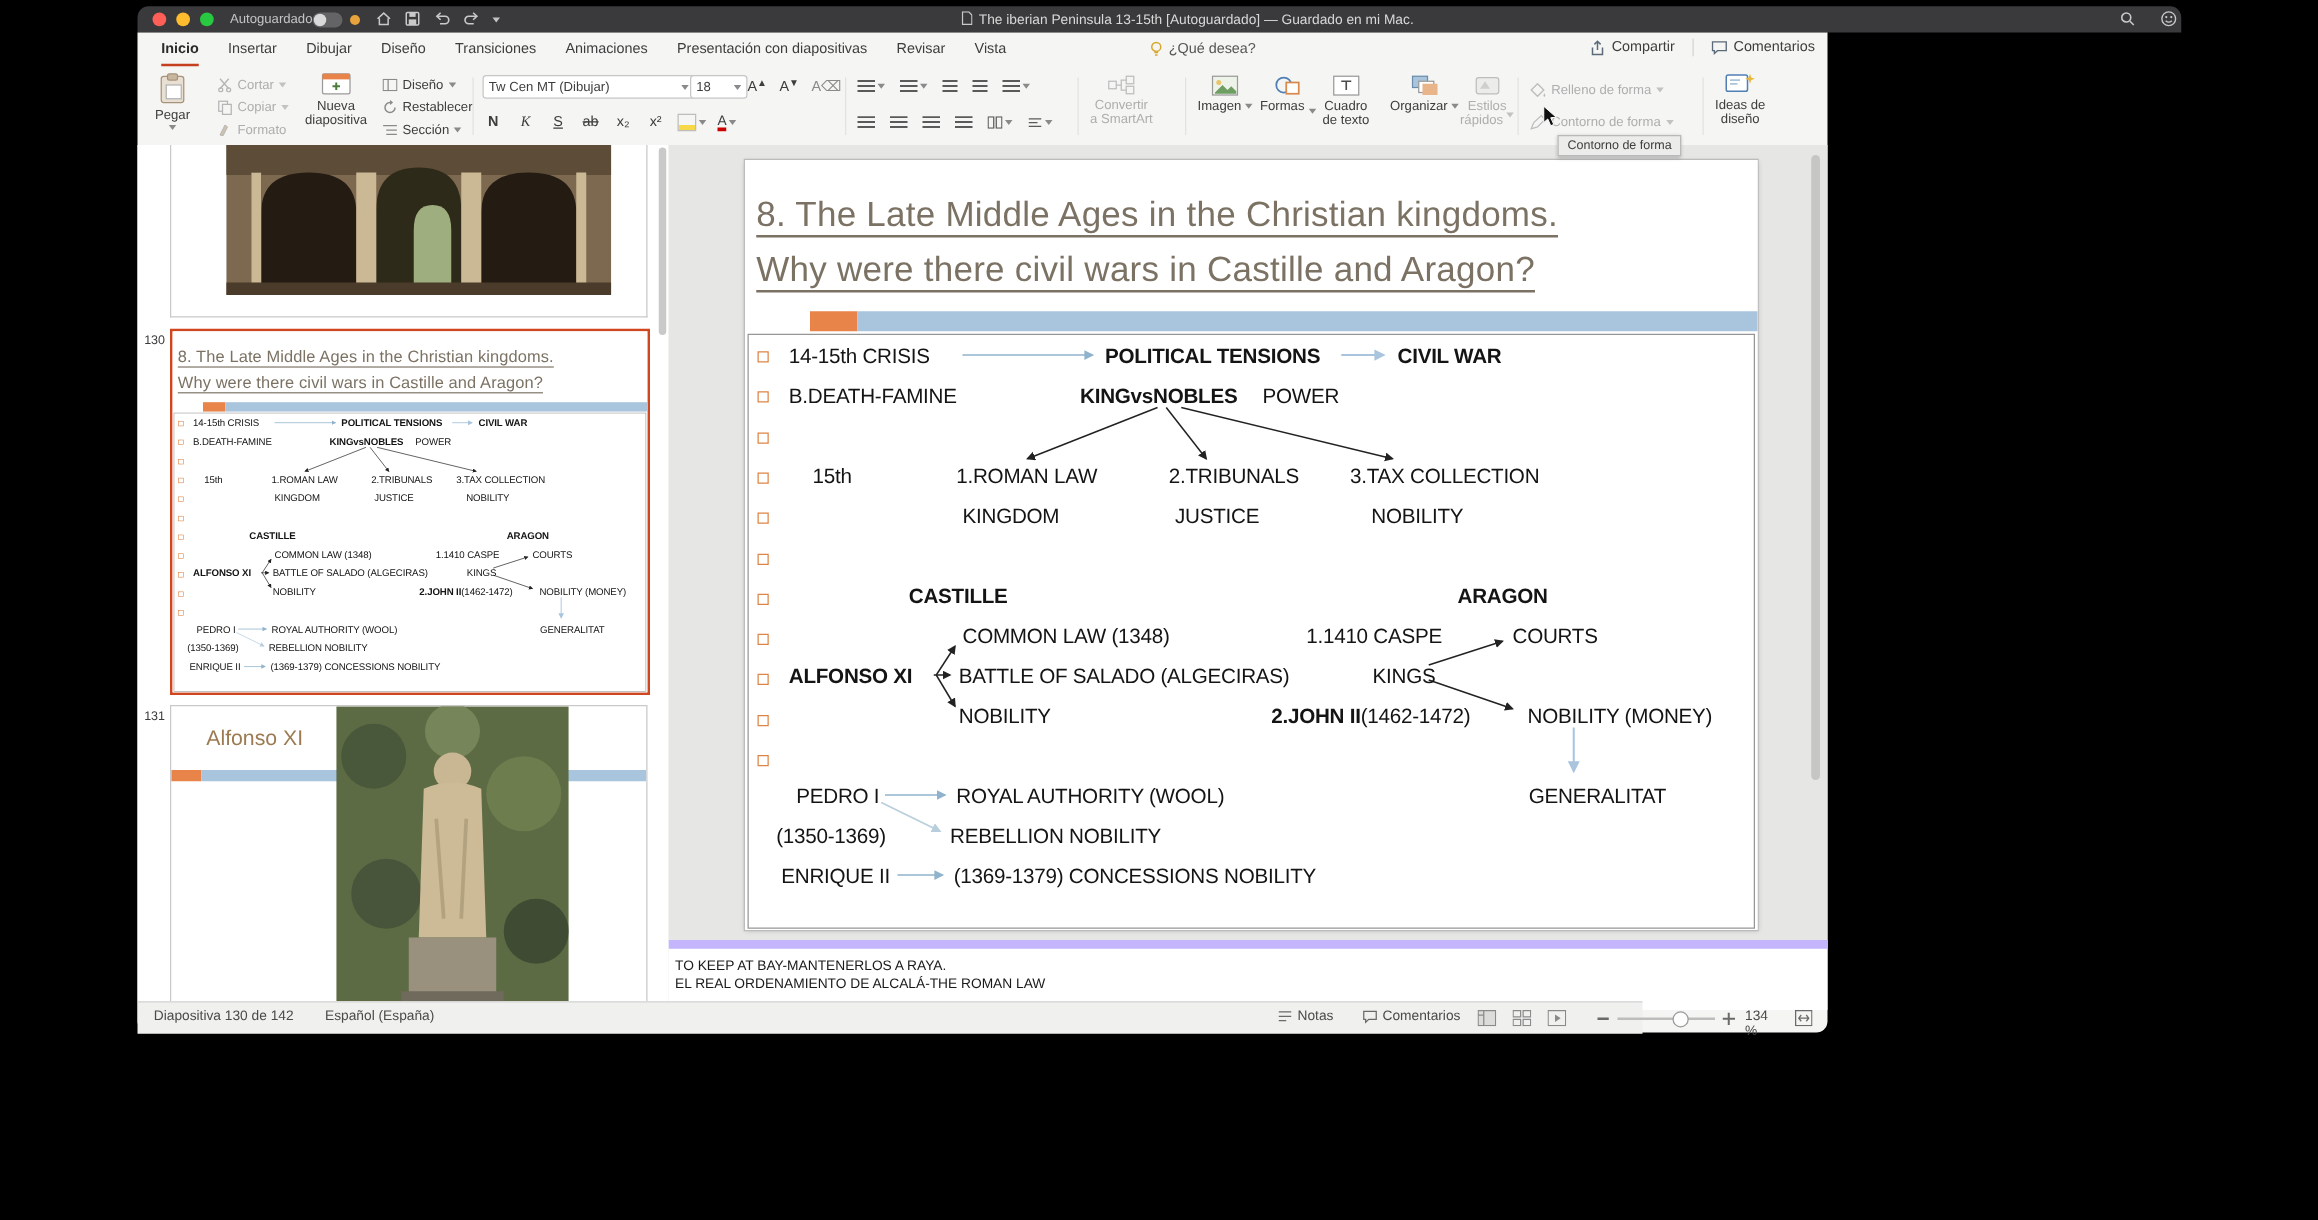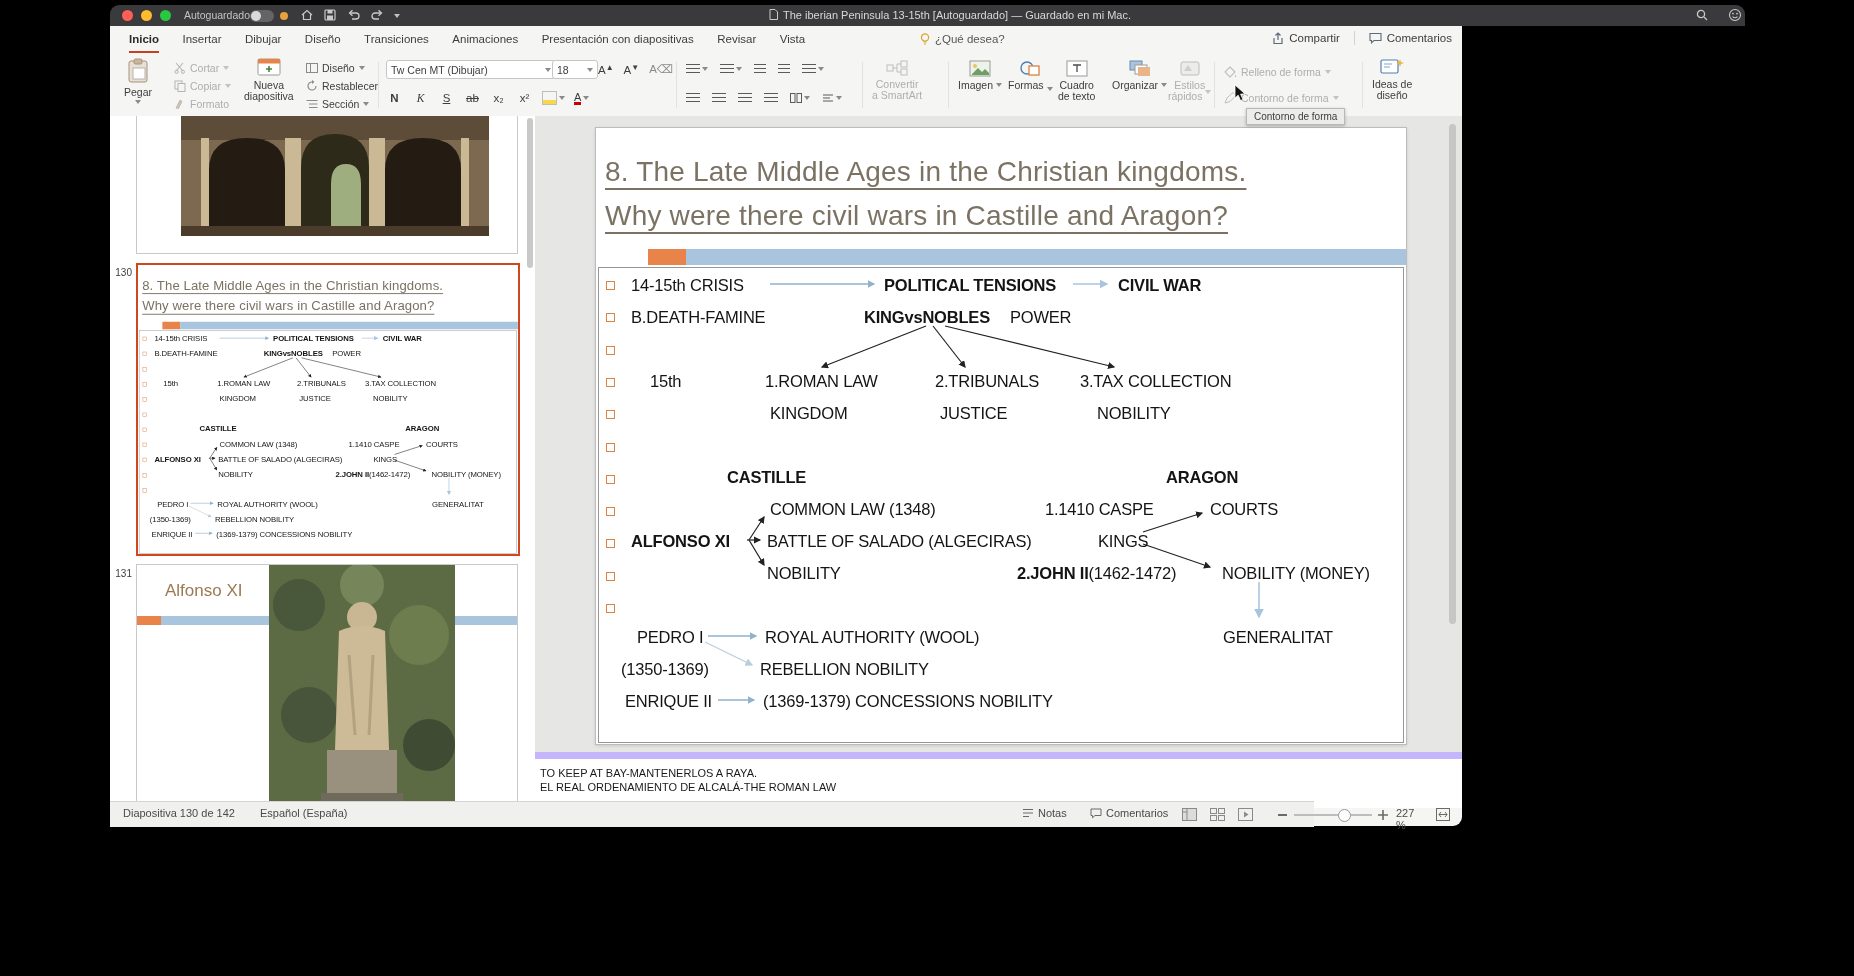--- a/index.html
+++ b/index.html
@@ -611,21 +611,21 @@
   <svg class="abs" style="left:1128px;top:6px" width="15" height="13" viewBox="0 0 15 13">
       <rect x="0.5" y="0.5" width="14" height="12" fill="none" stroke="#8a8a8a"></rect>
       <path d="M6 3.5L10.5 6.5L6 9.5Z" fill="#8a8a8a"></path>
     </svg>
   <span class="abs" style="left:1168px;top:12px;width:9px;height:2px;background:#6a6a6a"></span>
   <span class="abs" style="left:1184px;top:12px;width:78px;height:2px;background:#bdbdbd"></span>
   <span class="abs" style="left:1228px;top:7px;width:11px;height:11px;background:#fdfdfd;border:1px solid #9a9a9a;border-radius:50%"></span>
   <svg class="abs" style="left:1268px;top:8px" width="10" height="10" viewBox="0 0 10 10">
       <path d="M5 0V10M0 5H10" stroke="#6a6a6a" stroke-width="1.6"></path>
     </svg>
-  <span class="sb-item" style="left:1286px">227 %</span>
+  <span class="sb-item" style="left:1286px">134 %</span>
   <svg class="abs" style="left:1326px;top:6px" width="14" height="13" viewBox="0 0 14 13">
       <rect x="0.5" y="0.5" width="13" height="12" fill="none" stroke="#6a6a6a"></rect>
       <path d="M3 6.5H11M5 4L3 6.5L5 9M9 4L11 6.5L9 9" fill="none" stroke="#6a6a6a"></path>
     </svg>
 </div>
 
 <div id="tooltip" class="abs"><span>Contorno de forma</span></div>
 <svg class="abs" style="left:1234px;top:84px" width="13" height="18" viewBox="0 0 13 18">
     <path d="M1 1L1 14L4.2 11.2L6.6 16.6L9 15.5L6.6 10.2L11 9.8Z" fill="#111" stroke="#fff" stroke-width="0.8"></path>
   </svg>

